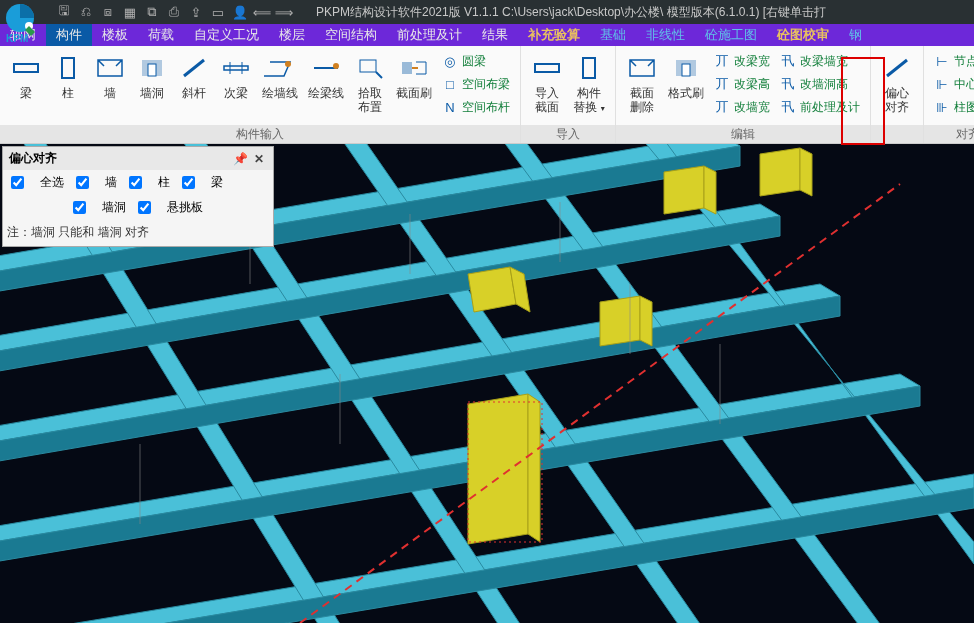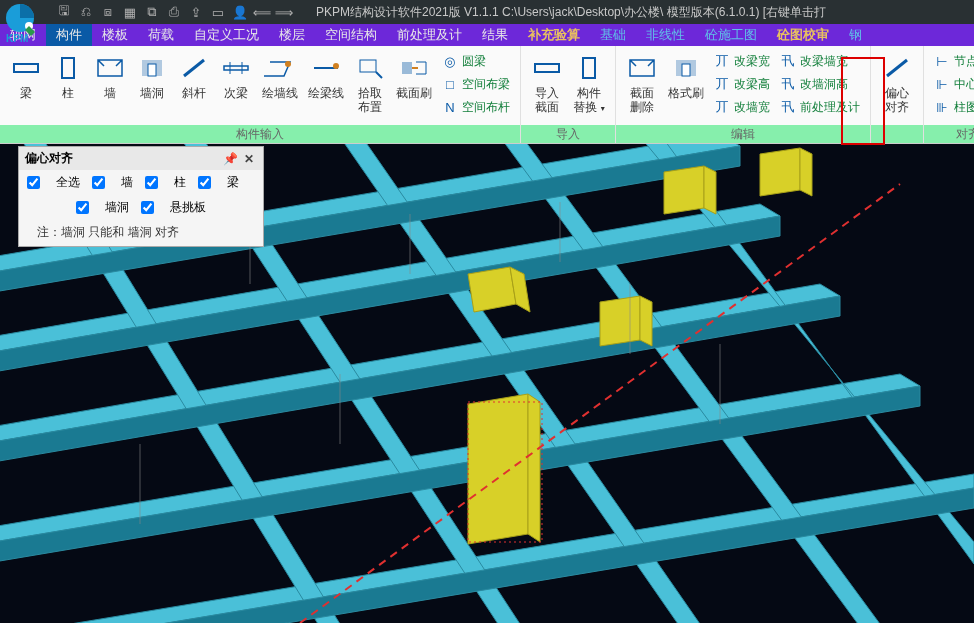--- a/index.html
+++ b/index.html
@@ -14,42 +14,42 @@
 .menubar .menu-item { padding: 0 10px; font-size: 13px; color: #e8e8e8; height: 22px; line-height: 22px; cursor: pointer; }
 .menubar .menu-item.active { background: #0a5aa6; }
 .menubar .menu-item.yellow { color: #e8c060; font-weight: bold; }
 .menubar .menu-item.blue { color: #60c0e8; }
 
 .logo { position: absolute; top: 2px; left: 2px; width: 48px; height: 42px; z-index: 10; text-align: center; }
 
 .ribbon { height: 98px; background: #fafafa; border-bottom: 1px solid #ccc; display: flex; }
 .ribbon-group { border-right: 1px solid #e0e0e0; display: flex; flex-direction: column; }
 .ribbon-group-body { flex: 1; display: flex; align-items: flex-start; padding: 4px 6px; gap: 2px; }
-.ribbon-group-label { height: 18px; font-size: 12px; color: #666; text-align: center; background: #86efac; line-height: 18px; }
+.ribbon-group-label { height: 18px; font-size: 12px; color: #666; text-align: center; background: #e5e5e5; line-height: 18px; }
 
 .rbtn { display: flex; flex-direction: column; align-items: center; padding: 2px 4px; cursor: pointer; gap: 2px; }
 .rbtn .ricon { width: 32px; height: 32px; display: flex; align-items: center; justify-content: center; }
 .rbtn .rlabel { font-size: 12px; color: #333; text-align: center; line-height: 14px; white-space: nowrap; }
 
 .rcol { display: flex; flex-direction: column; gap: 1px; }
 .rrow { display: flex; align-items: center; gap: 4px; padding: 1px 4px; cursor: pointer; height: 22px; }
 .rrow .sicon { width: 16px; height: 16px; display:flex; align-items:center; justify-content:center; font-size:13px; color:#0a5aa6; }
 .rrow .slabel { font-size: 12px; color: #15803d; white-space: nowrap; }
 
 .highlight-box { position: absolute; border: 2px solid #d00; pointer-events: none; z-index: 20; }
 
 .viewport { position: relative; width: 974px; height: 479px; background: #050914; overflow: hidden; }
 
-.panel { position: absolute; top: 2px; left: 18px; width: 246px; background: #f5f5f5; border: 1px solid #aaa; font-size: 12px; z-index: 5; }
+.panel { position: absolute; top: 2px; left: 2px; width: 272px; background: #f5f5f5; border: 1px solid #aaa; font-size: 12px; z-index: 5; }
 .panel-title { background: #e8e8e8; padding: 3px 6px; font-weight: bold; display: flex; align-items: center; }
 .panel-title .spacer { flex: 1; }
 .panel-title .pin, .panel-title .close { cursor: pointer; padding: 0 3px; color: #444; font-size: 12px; }
 .panel-row { padding: 4px 8px; display: flex; gap: 12px; flex-wrap: wrap; }
 .panel-row label { display: flex; align-items: center; gap: 16px; cursor: pointer; }
-.panel-note { padding: 4px 18px 6px; line-height: 16px; color: #333; }
+.panel-note { padding: 4px 4px 6px; line-height: 16px; color: #333; }
 
 svg.model { position: absolute; top: 0; left: 0; }
 </style>
 </head>
 <body>
 
 <div class="logo">
 <svg width="48" height="42" viewBox="0 0 48 42">
   <circle cx="18" cy="16" r="14" fill="#1a9dd9"></circle>
   <path d="M18 2 A14 14 0 0 1 32 16 L18 16 Z" fill="#0b6fa8"></path>

